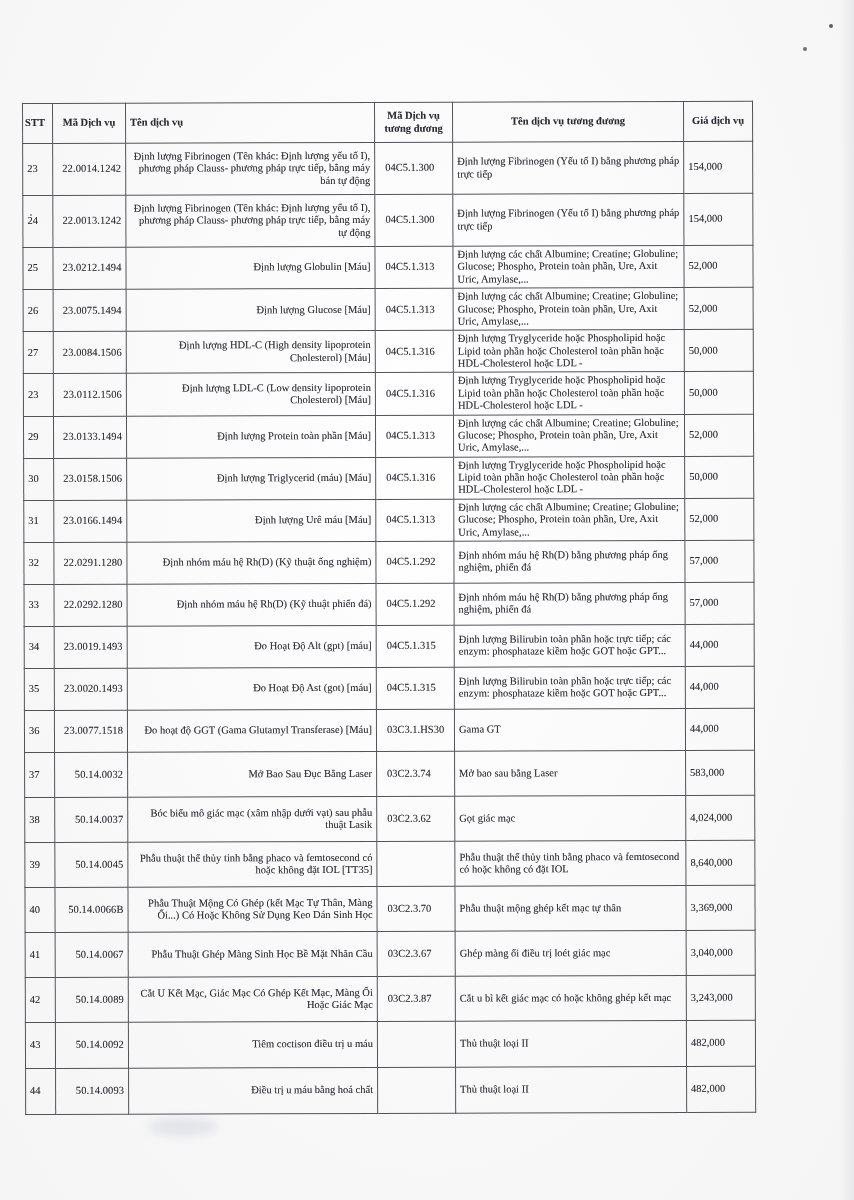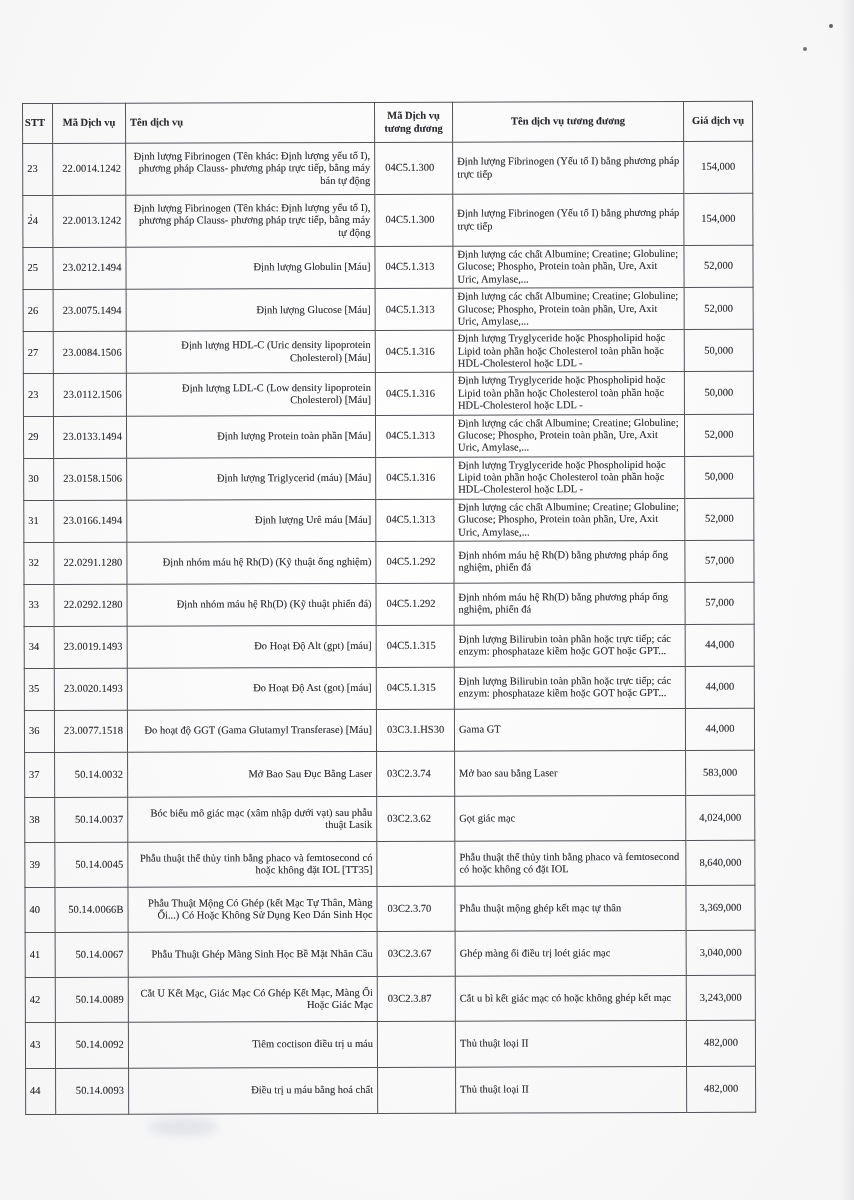--- a/index.html
+++ b/index.html
@@ -55,21 +55,21 @@
   tbody tr { height: 42px; }
   tbody tr:nth-child(1), tbody tr:nth-child(2) { height: 52px; }   
   tbody tr:nth-child(n+15) { height: 45px; }                      
   tbody tr:nth-child(21), tbody tr:nth-child(22) { height: 46px; }
 
   td.stt   { padding-right: 3px; }
   td.code  { text-align: right;  padding-left: 3px; letter-spacing: 0.1px; }
   td.name  { text-align: right; }
   td.ecode { text-align: left;  padding-left: 10px; }
   td.ename { text-align: left; }
-  td.price { text-align: center; }
+  td.price { text-align: left; }
 
   
   .artifact-dot {
     position: absolute; border-radius: 50%;
     background: #3a3a40;
   }
   .dot-a { left: 829px; top: 24px; width: 4px; height: 4px; opacity: .8; }
   .dot-b { left: 803px; top: 47px; width: 4px; height: 4px; opacity: .7; }
   .dot-c { left: 30px;  top: 214px; width: 2px; height: 2px; opacity: .6; }
   .smudge {
@@ -136,21 +136,21 @@
       <td class="stt">26</td>
       <td class="code">23.0075.1494</td>
       <td class="name">Định lượng Glucose [Máu]</td>
       <td class="ecode">04C5.1.313</td>
       <td class="ename">Định lượng các chất Albumine; Creatine; Globuline; Glucose; Phospho, Protein toàn phần, Ure, Axit Uric, Amylase,...</td>
       <td class="price">52,000</td>
     </tr>
         <tr>
       <td class="stt">27</td>
       <td class="code">23.0084.1506</td>
-      <td class="name">Định lượng HDL-C (Uric density lipoprotein Cholesterol) [Máu]</td>
+      <td class="name">Định lượng HDL-C (High density lipoprotein Cholesterol) [Máu]</td>
       <td class="ecode">04C5.1.316</td>
       <td class="ename">Định lượng Tryglyceride hoặc Phospholipid hoặc Lipid toàn phần hoặc Cholesterol toàn phần hoặc HDL-Cholesterol hoặc LDL -</td>
       <td class="price">50,000</td>
     </tr>
         <tr>
       <td class="stt">23</td>
       <td class="code">23.0112.1506</td>
       <td class="name">Định lượng LDL-C (Low density lipoprotein Cholesterol) [Máu]</td>
       <td class="ecode">04C5.1.316</td>
       <td class="ename">Định lượng Tryglyceride hoặc Phospholipid hoặc Lipid toàn phần hoặc Cholesterol toàn phần hoặc HDL-Cholesterol hoặc LDL -</td>

